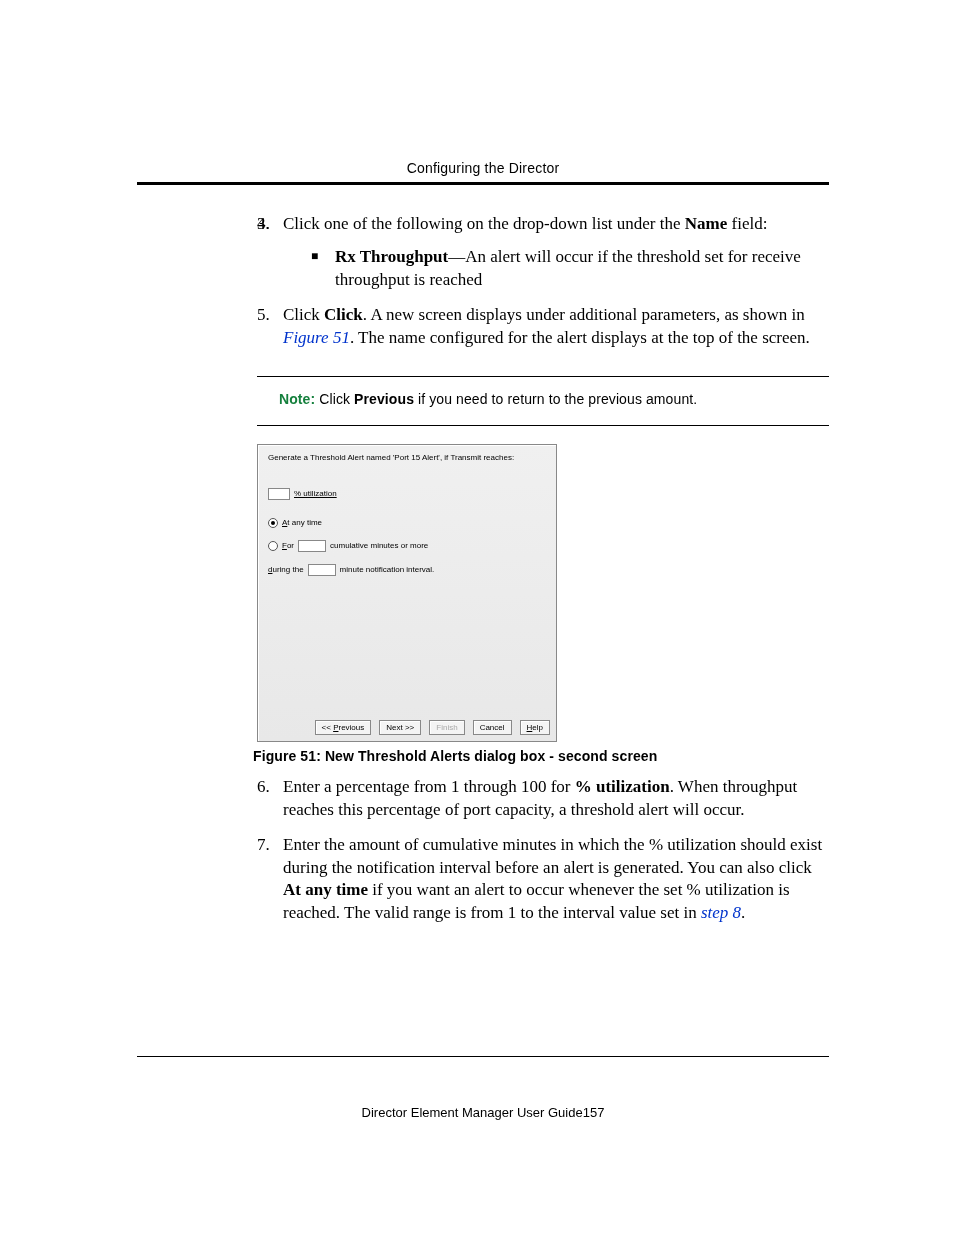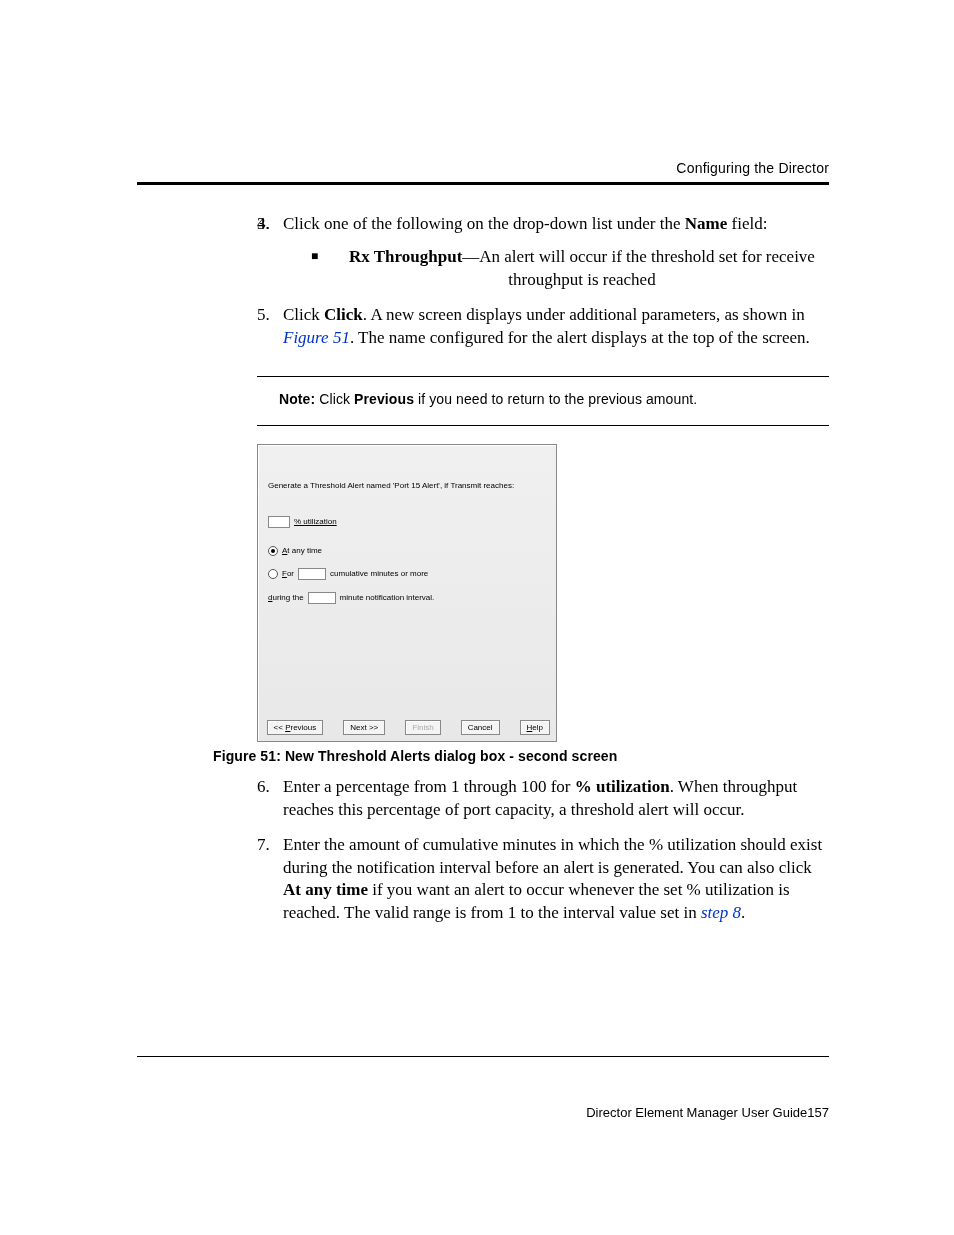--- a/index.html
+++ b/index.html
@@ -14,21 +14,21 @@
     position: relative;
     box-sizing: border-box;
   }
   .page {
     padding: 160px 125px 0 137px;
     box-sizing: border-box;
   }
   .running-head {
     font-family: "Helvetica Neue", Arial, sans-serif;
     font-size: 14px;
-    text-align: right;
+    text-align: center;
     margin-bottom: 6px;
     letter-spacing: 0.2px;
   }
   .top-rule {
     border: none;
     border-top: 3px solid #000;
     margin: 0 0 28px 0;
   }
   ol.main {
     list-style: none;
@@ -43,21 +43,20 @@
   }
   ol.main > li > .num {
     position: absolute;
     left: 0;
     top: 0;
   }
   ul.sub {
     list-style: none;
     margin: 10px 0 0 28px;
     padding: 0;
-    text-align: center;
   }
   ul.sub > li {
     position: relative;
     padding-left: 24px;
     margin-bottom: 10px;
     line-height: 1.35;
   }
   ul.sub > li::before {
     content: "■";
     position: absolute;
@@ -70,91 +69,91 @@
 
   .note-block {
     margin: 26px 0 18px 120px;
     border-top: 1px solid #000;
     border-bottom: 1px solid #000;
     padding: 14px 0 18px 22px;
     font-family: "Helvetica Neue", Arial, sans-serif;
     font-size: 14px;
     letter-spacing: 0.1px;
   }
-  .note-label { color: #000000; font-weight: bold; }
+  .note-label { color: #15803d; font-weight: bold; }
   .prev-word { font-weight: 600; font-family: "Helvetica Neue", Arial, sans-serif; }
 
   .dialog {
     margin: 10px 0 6px 120px;
     width: 300px;
     height: 298px;
     border: 1px solid #888;
     background: linear-gradient(180deg,#f0f0f0,#e8e8e8);
     box-shadow: inset 1px 1px 0 #fff;
     font-family: Tahoma, Arial, sans-serif;
     font-size: 8px;
     position: relative;
     box-sizing: border-box;
   }
   .dialog .d-inner {
     padding: 8px 10px 0 10px;
   }
-  .d-title { margin-bottom: 26px; margin-top: 28px; }
+  .d-title { margin-bottom: 26px; }
   .d-row { margin-bottom: 12px; display: flex; align-items: center; gap: 4px; }
   .d-input {
     background: #fff;
     border: 1px solid #888;
     height: 12px;
     display: inline-block;
     box-sizing: border-box;
   }
   .radio {
     width: 8px; height: 8px; border: 1px solid #555; border-radius: 50%;
     display: inline-flex; align-items: center; justify-content: center;
     background: #fff; flex-shrink:0;
   }
   .radio.checked::after {
     content: ""; width: 4px; height: 4px; background: #000; border-radius: 50%;
   }
   .u { text-decoration: underline; }
   .button-bar {
     position: absolute;
     bottom: 6px; right: 6px;
-    display: flex; gap: 20px;
+    display: flex; gap: 8px;
   }
   .btn {
     border: 1px solid #888;
     background: #f4f4f4;
     padding: 2px 6px;
     font-size: 8px;
     box-shadow: inset 1px 1px 0 #fff;
   }
   .btn.disabled { color: #aaa; }
 
   .caption {
     font-family: "Helvetica Neue", Arial, sans-serif;
     font-size: 14px;
     font-weight: 600;
-    margin: 6px 0 12px 76px;
+    margin: 6px 0 12px 116px;
     letter-spacing: 0.1px;
   }
 
   .footer {
     position: absolute;
     left: 137px; right: 125px;
     bottom: 115px;
   }
   .footer hr {
     border: none;
     border-top: 1px solid #000;
     margin: 0 0 6px 0;
   }
   .footer-row {
     display: flex;
-    justify-content: flex-end;
+    justify-content: center;
     font-family: "Helvetica Neue", Arial, sans-serif;
     font-size: 13px;
     margin-top: 48px;
   }
 </style>
 </head>
 <body>
 
 <div class="page">
   <div class="running-head">Configuring the Director</div>

